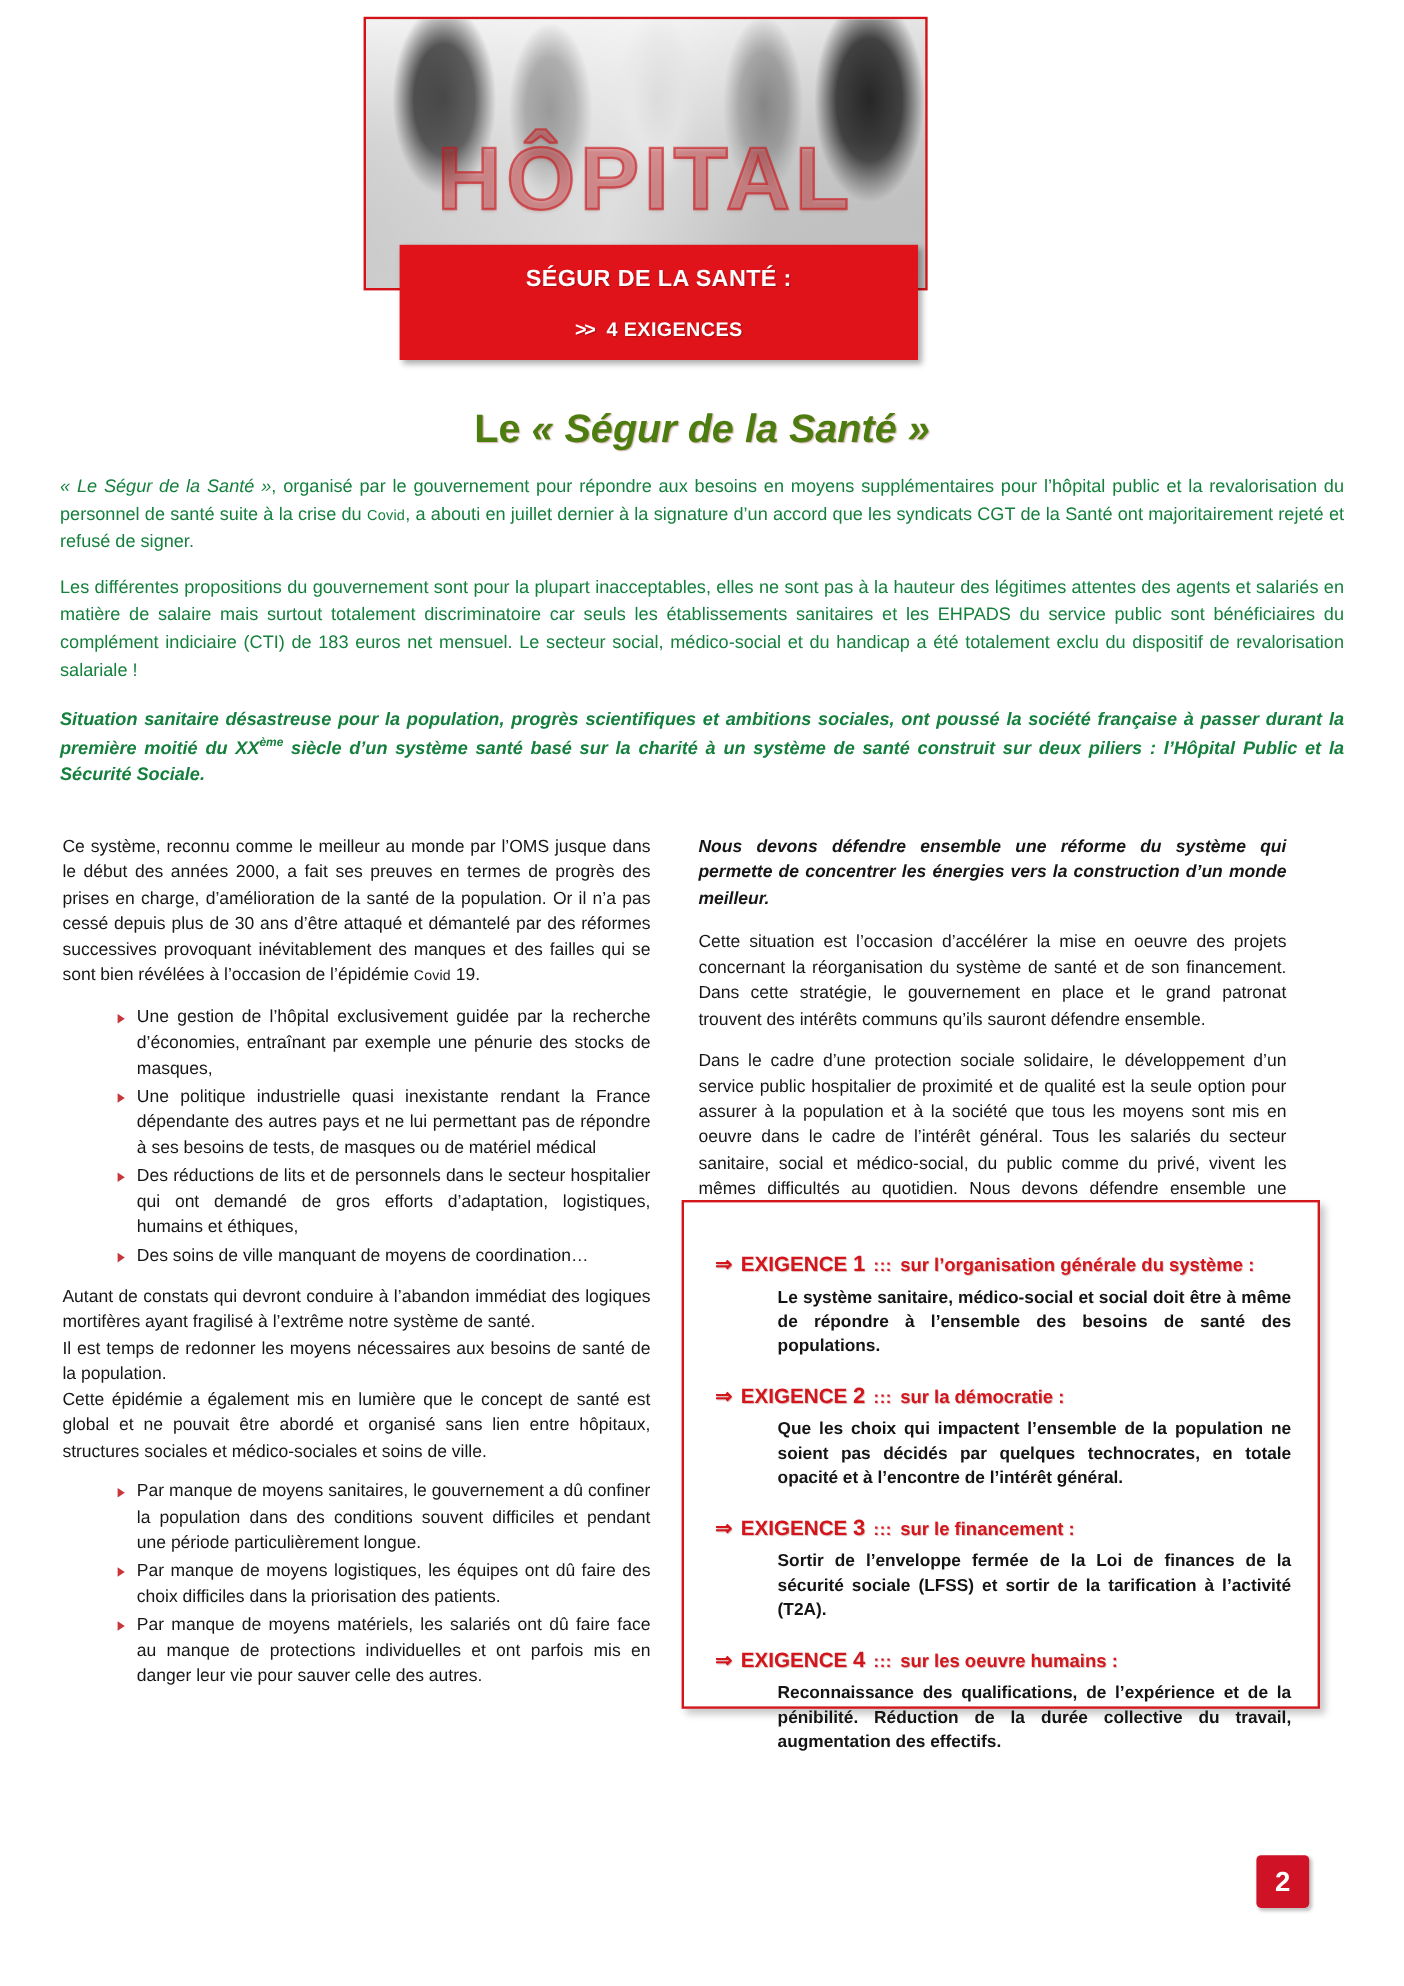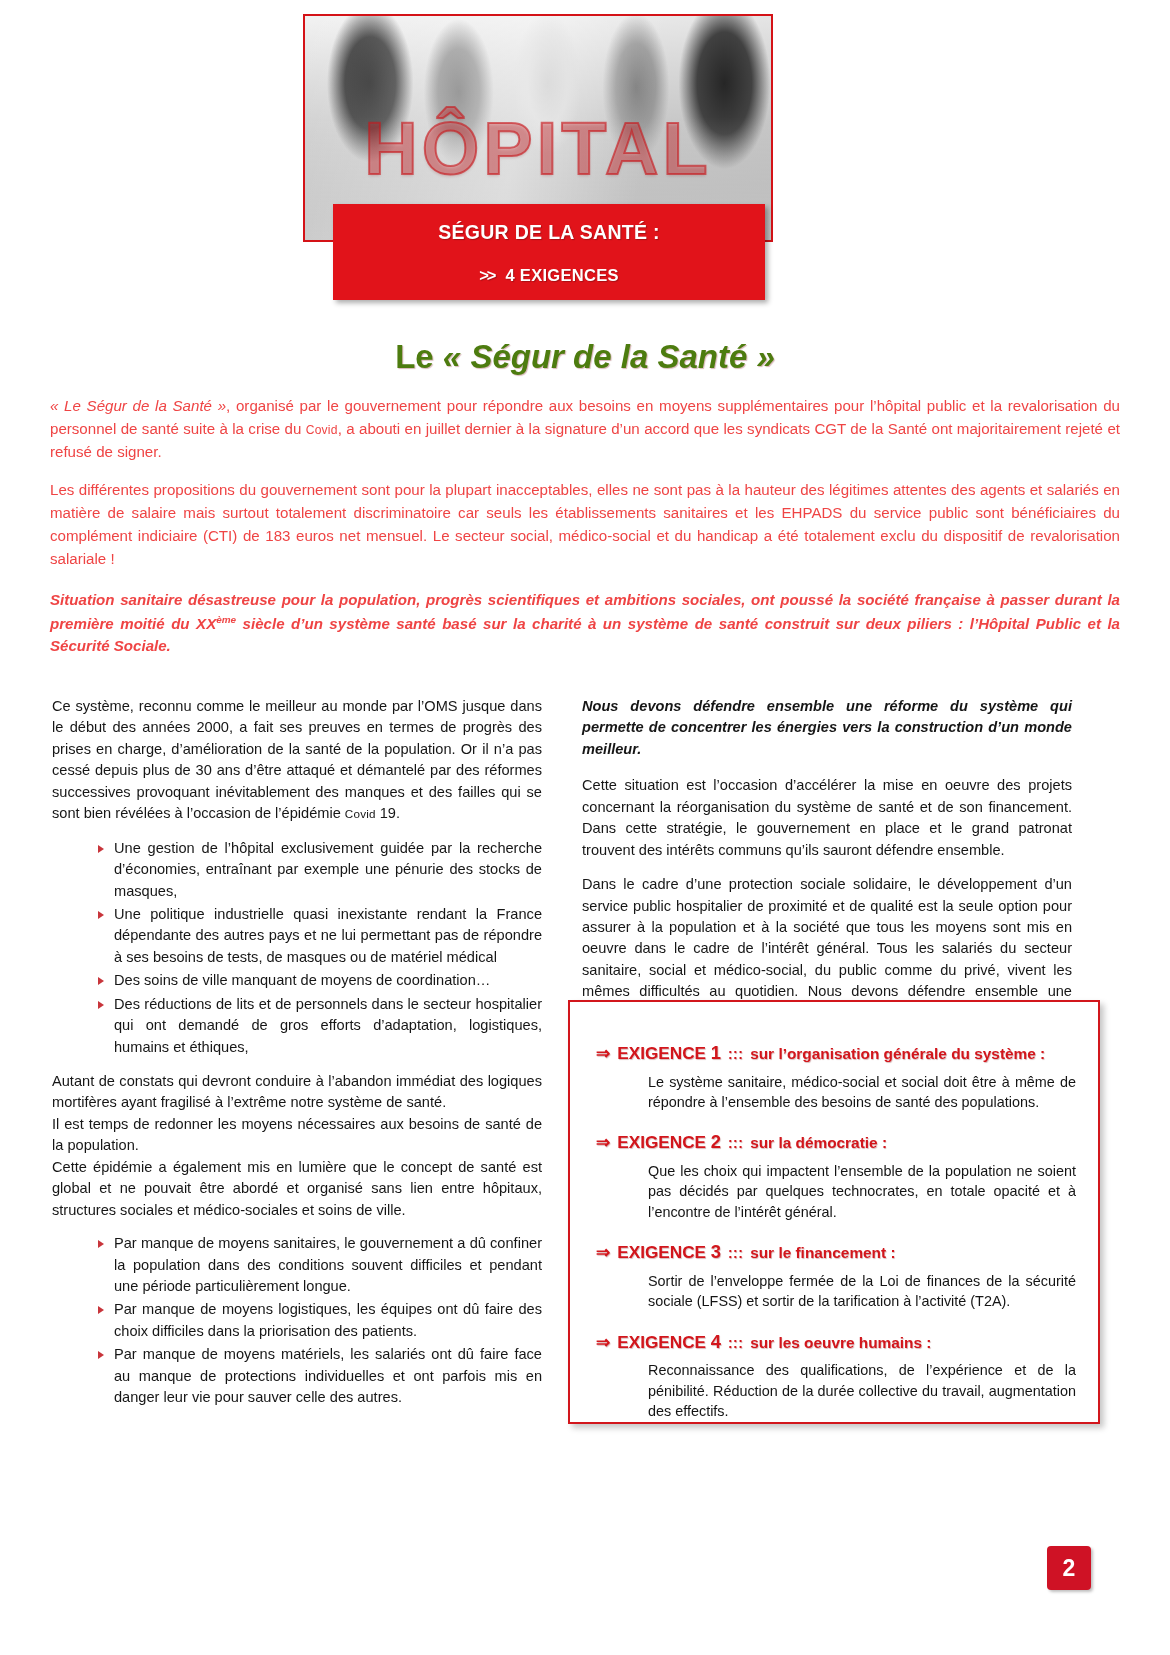--- a/index.html
+++ b/index.html
@@ -119,21 +119,21 @@
   
   .intro {
     position: absolute;
     left: 50px;
     top: 395px;
     width: 1070px;
     font-family: "Liberation Sans", sans-serif;
     font-size: 15.1px;
     line-height: 1.52;
     text-align: justify;
-    color: #ef4444;
+    color: #15803d;
   }
   .intro p { margin: 0 0 15px 0; }
   .intro p.bolditalic {
     font-weight: 700;
     font-style: italic;
     margin-top: 18px;
   }
   .intro .q-ital { font-style: italic; }
   .smcaps {
     font-size: 0.80em;
@@ -222,21 +222,21 @@
     margin-right: 7px;
   }
   .exig-head .num { font-size: 18.4px; }
   .exig-head .colons {
     font-size: 14px;
     letter-spacing: 0.5px;
     margin: 0 2px;
   }
   .exig-head .sub { font-size: 15.4px; }
   .exig-body {
-    font-weight: 400;
+    font-weight: 700;
     font-size: 14.4px;
     line-height: 1.42;
     text-align: justify;
     color: #141414;
     padding-left: 52px;
   }
 
   
   .page-badge {
     position: absolute;
@@ -280,22 +280,22 @@
   <p>Les différentes propositions du gouvernement sont pour la plupart inacceptables, elles ne sont pas à la hauteur des légitimes attentes des agents et salariés en matière de salaire mais surtout totalement discriminatoire car seuls les établissements sanitaires et les EHPADS du service public sont bénéficiaires du complément indiciaire (CTI) de 183 euros net mensuel. Le secteur social, médico-social et du handicap a été totalement exclu du dispositif de revalorisation salariale !</p>
   <p class="bolditalic"><span>Situation sanitaire désastreuse pour la population, progrès scientifiques et ambitions sociales, ont poussé la société française à passer durant la première moitié du XX</span><sup class="ordinal">ème</sup><span> siècle d’un système santé basé sur la charité à un système de santé construit sur deux piliers : l’Hôpital Public et la Sécurité Sociale.</span></p>
 </div>
 
 <div class="col-left">
   <p><span>Ce système, reconnu comme le meilleur au monde par l’OMS jusque dans le début des années 2000, a fait ses preuves en termes de progrès des prises en charge, d’amélioration de la santé de la population. Or il n’a pas cessé depuis plus de 30 ans d’être attaqué et démantelé par des réformes successives provoquant inévitablement des manques et des failles qui se sont bien révélées à l’occasion de l’épidémie </span><span class="smcaps">Covid</span><span> 19.</span></p>
 
   <ul class="rbul">
     <li>Une gestion de l’hôpital exclusivement guidée par la recherche d’économies, entraînant par exemple une pénurie des stocks de masques,</li>
     <li>Une politique industrielle quasi inexistante rendant la France dépendante des autres pays et ne lui permettant pas de répondre à ses besoins de tests, de masques ou de matériel médical</li>
+    <li>Des réductions de lits et de personnels dans le secteur hospitalier qui ont demandé de gros efforts d’adaptation, logistiques, humains et éthiques,</li>
     <li>Des soins de ville manquant de moyens de coordination…</li>
-    <li>Des réductions de lits et de personnels dans le secteur hospitalier qui ont demandé de gros efforts d’adaptation, logistiques, humains et éthiques,</li>
   </ul>
 
   <div class="tight">
     <p>Autant de constats qui devront conduire à l’abandon immédiat des logiques mortifères ayant fragilisé à l’extrême notre système de santé.</p>
     <p>Il est temps de redonner les moyens nécessaires aux besoins de santé de la population.</p>
     <p>Cette épidémie a également mis en lumière que le concept de santé est global et ne pouvait être abordé et organisé sans lien entre hôpitaux, structures sociales et médico-sociales et soins de ville.</p>
   </div>
 
   <ul class="rbul">
     <li>Par manque de moyens sanitaires, le gouvernement a dû confiner la population dans des conditions souvent difficiles et pendant une période particulièrement longue.</li>

